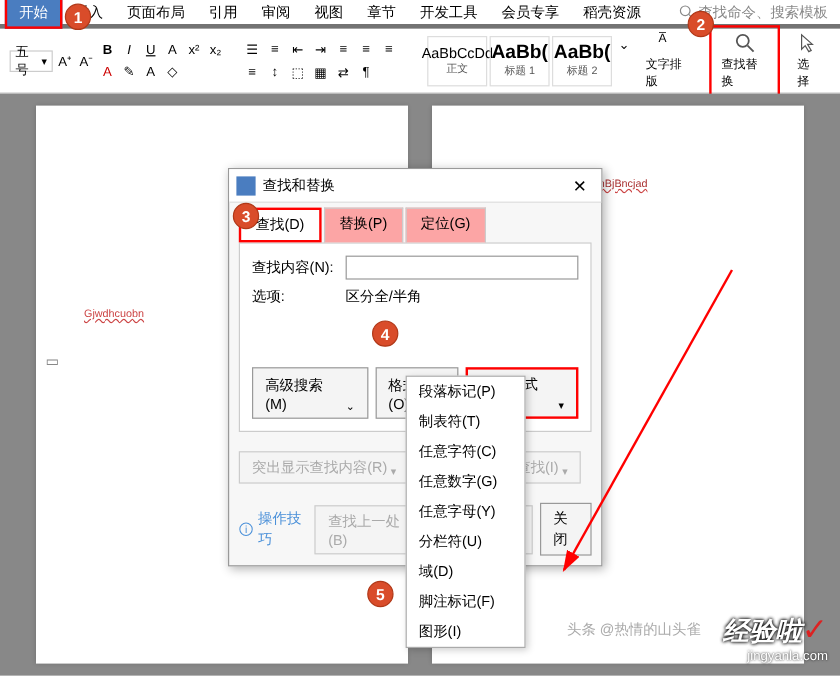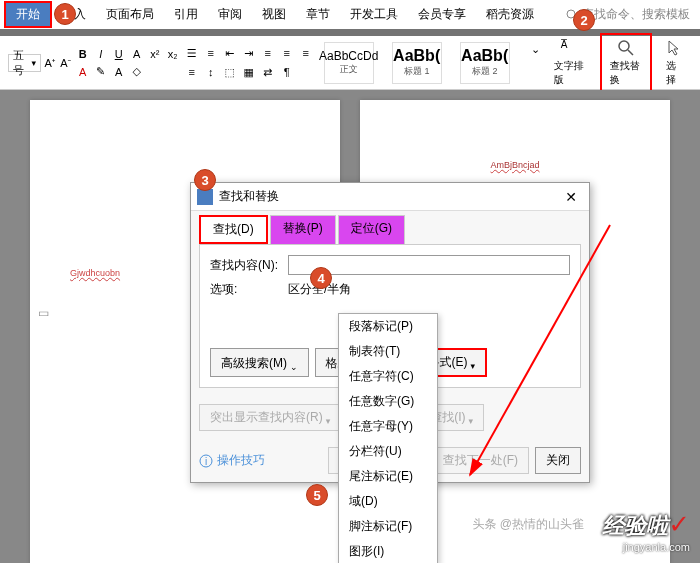--- a/index.html
+++ b/index.html
@@ -1,52 +1,52 @@
 <!DOCTYPE html>
 <html><head>
   <meta charset="utf-8">
   <style>
     * { margin: 0; padding: 0; box-sizing: border-box; }
     body { font-family: "Microsoft YaHei", sans-serif; font-size: 12px; background: #f0f0f0; width: 700px; height: 563px; position: relative; overflow: hidden; }
     
-    .ribbon-tabs { background: #fff; height: 36px; display: flex; align-items: center; padding-left: 4px; border-bottom: 7px solid #737373; }
+    .ribbon-tabs { background: #fff; height: 24px; display: flex; align-items: center; padding-left: 4px; border-bottom: 4px solid #737373; }
     .tab { padding: 3px 10px; cursor: pointer; font-size: 12px; }
     .tab.active { background: #4a7dc0; color: white; }
     .tab-highlight { border: 2px solid red; }
     .search-hint { margin-left: auto; margin-right: 10px; color: #888; display: flex; align-items: center; gap: 4px; }
     
     .ribbon-toolbar { background: #fff; height: 54px; display: flex; align-items: center; padding: 4px 8px; border-bottom: 1px solid #ccc; gap: 2px; }
     .font-group { display: flex; align-items: center; gap: 2px; }
     .font-select { border: 1px solid #ccc; padding: 1px 4px; font-size: 11px; height: 18px; display: inline-flex; align-items: center; background: white; }
     .mini-icons { display: flex; flex-wrap: wrap; gap: 2px; width: 120px; }
     .mini-btn { width: 16px; height: 16px; display: flex; align-items: center; justify-content: center; font-size: 11px; cursor: pointer; }
     .para-icons { display: flex; flex-wrap: wrap; gap: 3px; width: 150px; }
-    .style-group { display: flex; gap: 18px; margin-left: 4px; }
+    .style-group { display: flex; gap: 2px; margin-left: 4px; }
     .style-box { border: 1px solid #ddd; width: 50px; height: 42px; display: flex; flex-direction: column; align-items: center; justify-content: center; font-size: 9px; }
     .style-box .preview { font-size: 12px; }
     .style-box .label { font-size: 9px; color: #555; }
     .style-box.big .preview { font-size: 16px; font-weight: bold; }
     
     .right-actions { margin-left: auto; display: flex; gap: 6px; align-items: center; }
     .action-btn { display: flex; flex-direction: column; align-items: center; padding: 4px 8px; cursor: pointer; font-size: 10px; gap: 2px; }
     .action-btn svg, .action-btn .icon-glyph { width: 18px; height: 18px; }
     .highlight-red { border: 2px solid red; }
     
     .document-area { position: relative; height: 485px; background: #888; display: flex; gap: 20px; padding: 10px 30px; }
     .page { background: white; flex: 1; position: relative; box-shadow: 0 0 4px rgba(0,0,0,0.2); padding: 60px 40px; }
     .page-text { font-size: 9px; color: #c44; text-decoration: underline wavy #c44; }
     .page-text2 { font-size: 9px; color: #a33; text-align: center; text-decoration: underline wavy #c44; }
     .page-icon { position: absolute; left: 8px; top: 206px; color: #888; }
     
-    .dialog { position: absolute; left: 190px; top: 140px; width: 400px; background: #f7f7f7; border: 1px solid #999; box-shadow: 2px 2px 8px rgba(0,0,0,0.3); z-index: 100; margin-top: 42px; }
+    .dialog { position: absolute; left: 190px; top: 140px; width: 312px; background: #f7f7f7; border: 1px solid #999; box-shadow: 2px 2px 8px rgba(0,0,0,0.3); z-index: 100; }
     .dialog-title { background: #fff; height: 28px; display: flex; align-items: center; padding: 0 6px; border-bottom: 1px solid #ddd; }
     .dialog-title-icon { width: 16px; height: 16px; background: #4a7dc0; display: inline-block; margin-right: 6px; }
     .dialog-close { margin-left: auto; cursor: pointer; padding: 0 6px; font-size: 14px; }
     .dialog-tabs { display: flex; padding: 4px 8px 0 8px; }
-    .dialog-tab { padding: 4px 12px; border: 1px solid #ccc; border-bottom: none; background: #d946ef; cursor: pointer; margin-right: 2px; font-size: 12px; }
+    .dialog-tab { padding: 4px 12px; border: 1px solid #ccc; border-bottom: none; background: #fca5a5; cursor: pointer; margin-right: 2px; font-size: 12px; }
     .dialog-tab.active { background: #fff; }
     .dialog-tab-hl { border: 2px solid red; }
     .dialog-body { background: #fff; border: 1px solid #ccc; margin: 0 8px 8px 8px; padding: 10px; }
     .form-row { display: flex; align-items: center; margin-bottom: 6px; }
     .form-label { width: 78px; font-size: 12px; }
     .form-input { flex: 1; height: 20px; border: 1px solid #999; background: white; }
     .form-text { font-size: 12px; }
     
     .btn-row { display: flex; gap: 6px; margin-top: 50px; }
     .btn { border: 1px solid #999; background: #f4f4f4; padding: 4px 10px; font-size: 12px; cursor: pointer; display: inline-flex; align-items: flex-end; gap: 3px; }
@@ -245,21 +245,20 @@
   </div>
 </div>
 
 <div class="dropdown">
   <div class="dropdown-item">段落标记(P)</div>
   <div class="dropdown-item">制表符(T)</div>
   <div class="dropdown-item">任意字符(C)</div>
   <div class="dropdown-item">任意数字(G)</div>
   <div class="dropdown-item">任意字母(Y)</div>
   <div class="dropdown-item">分栏符(U)</div>
-  <div class="dropdown-item">尾注标记(E)</div>
   <div class="dropdown-item">域(D)</div>
   <div class="dropdown-item">脚注标记(F)</div>
   <div class="dropdown-item">图形(I)</div>
 
 </div>
 
 <svg class="arrow" style="left:430px; top:215px; width:200px; height:280px;">
   <defs>
       <marker id="ah" markerWidth="10" markerHeight="10" refX="8" refY="3" orient="auto">
         <path d="M0,0 L0,6 L9,3 z" fill="red"></path>

